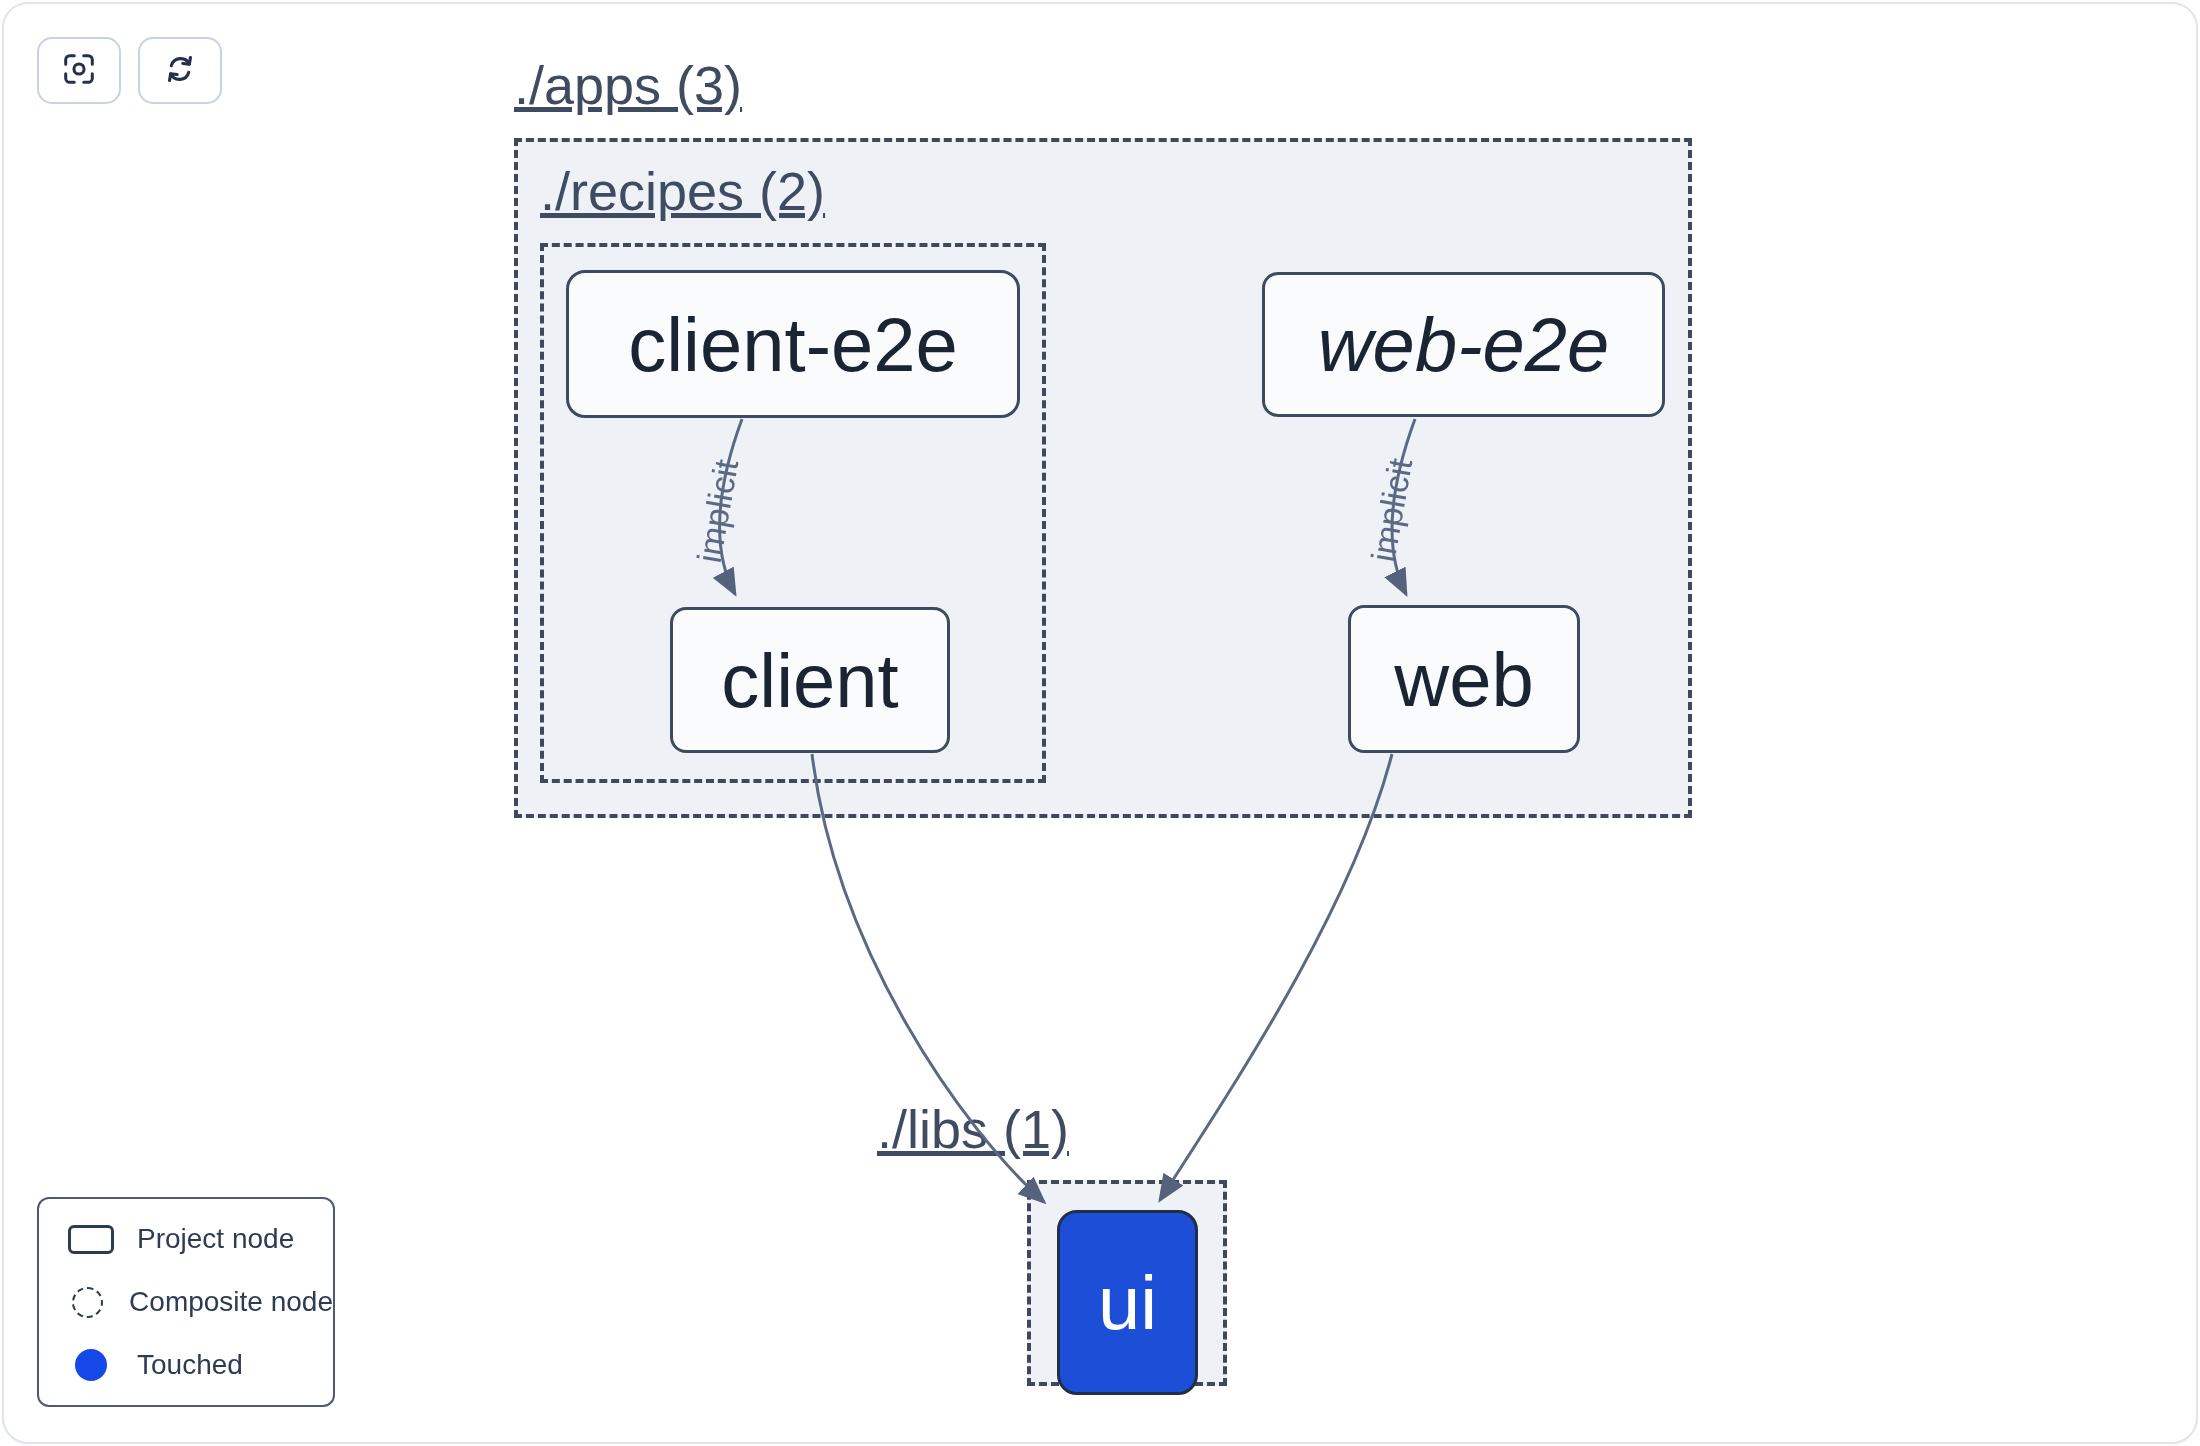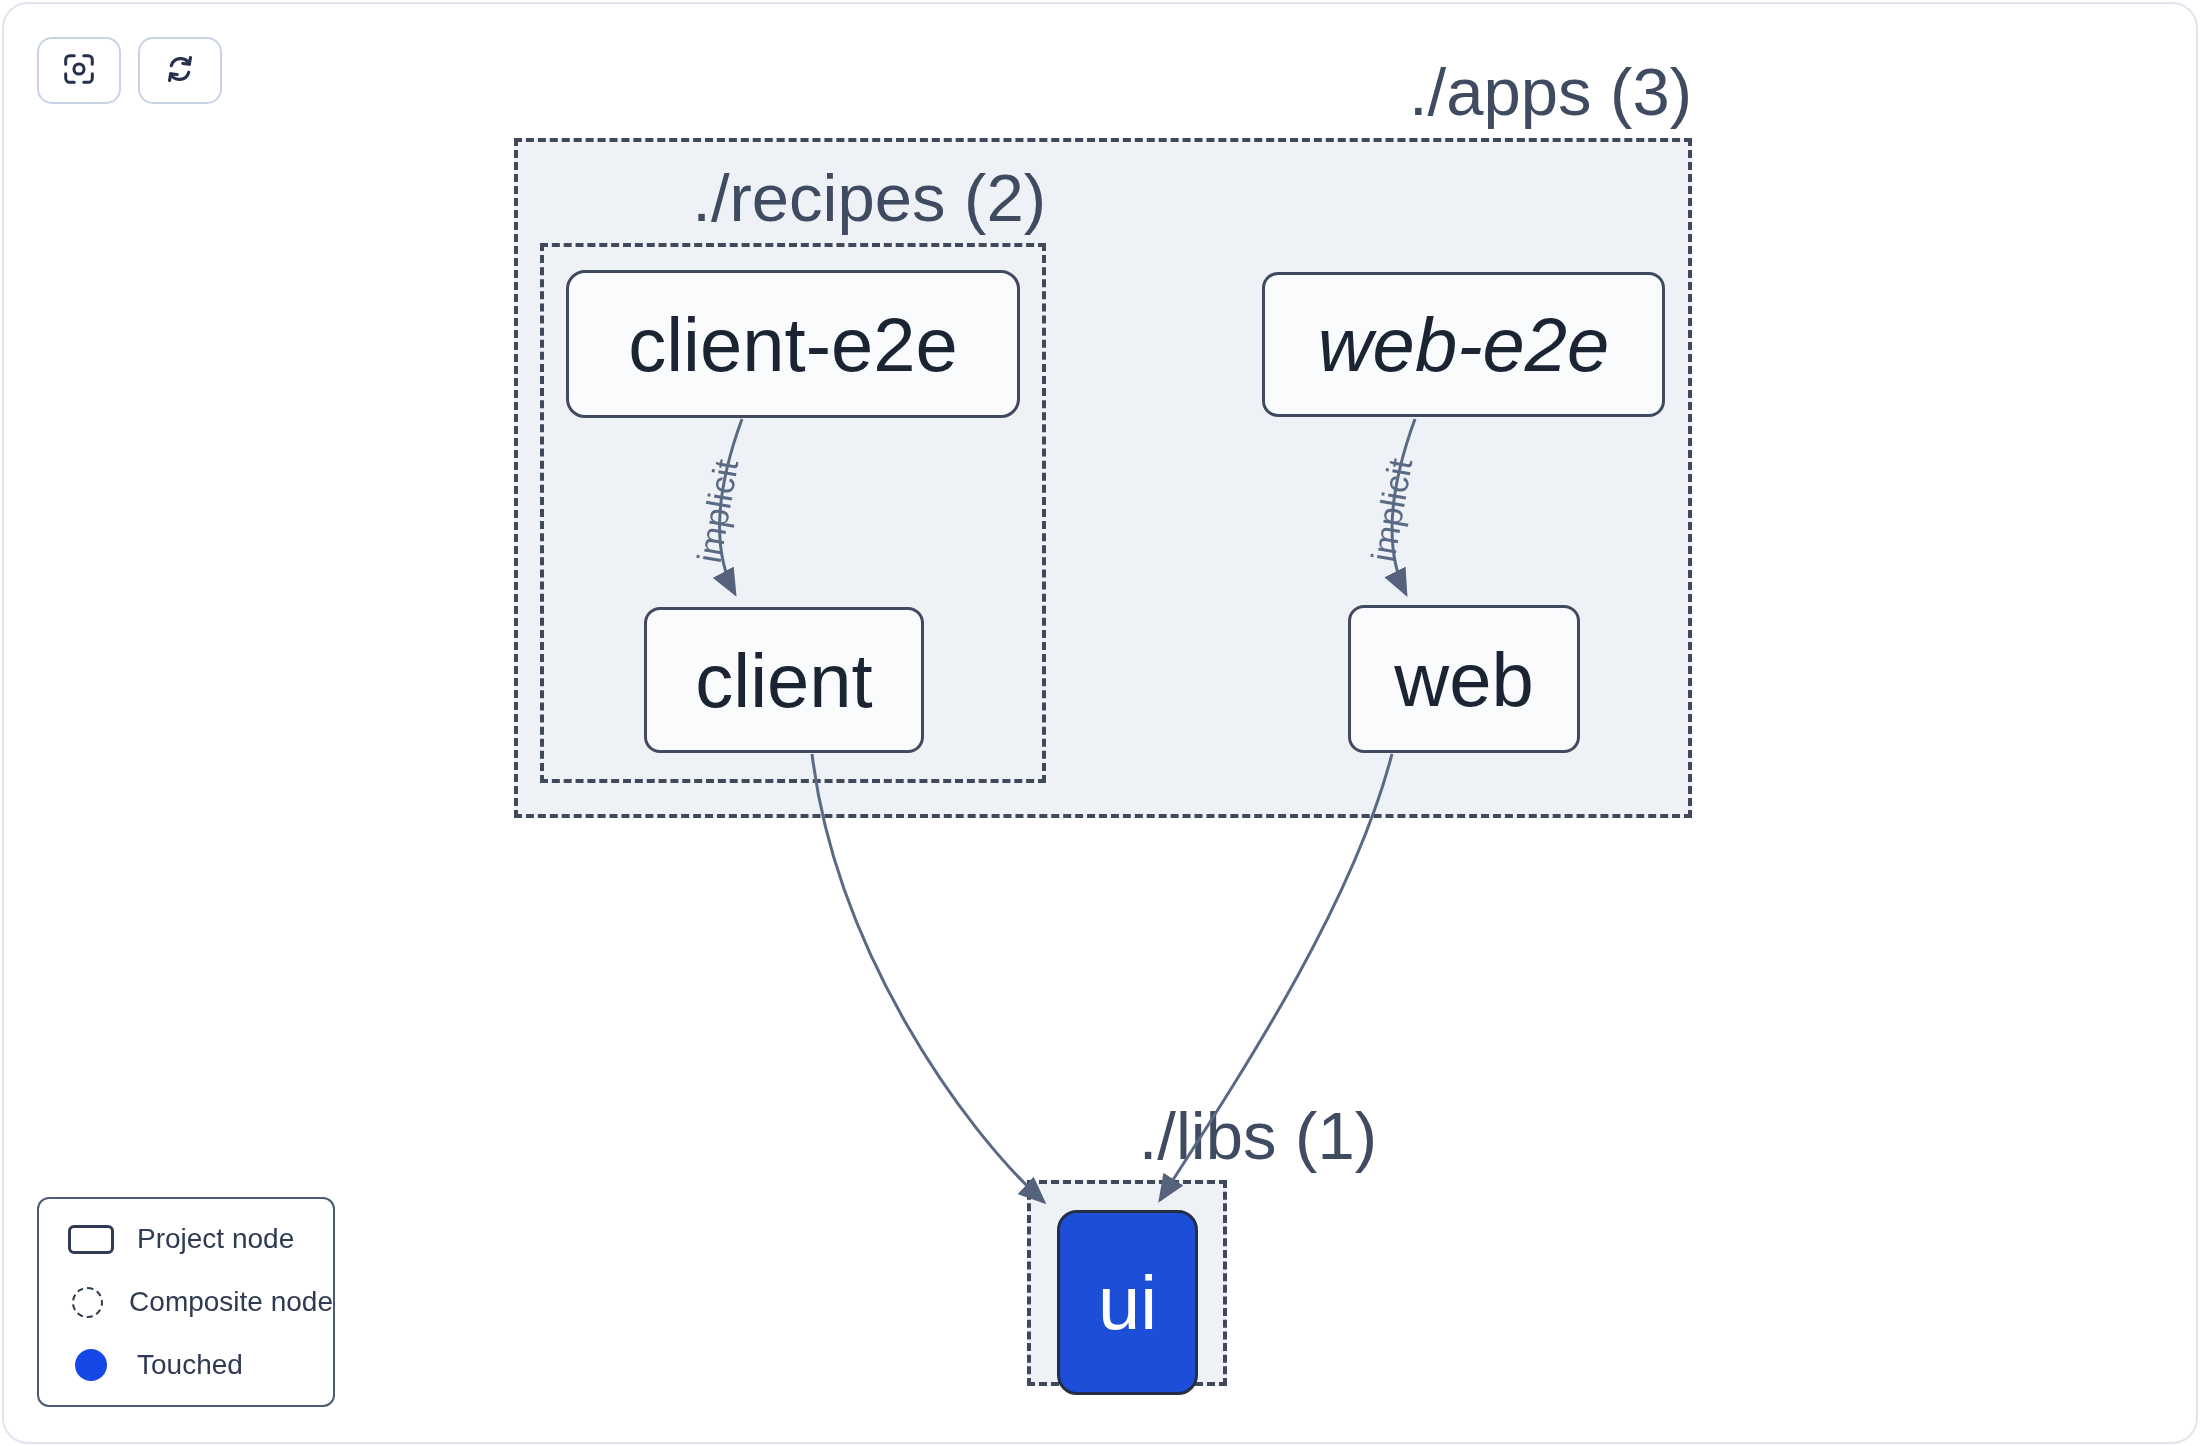--- a/index.html
+++ b/index.html
@@ -24,22 +24,22 @@
   
   .composite{
     position:absolute;background:#eef1f6;border:4px dashed #3f4959;z-index:1;
     box-sizing:border-box;
   }
   #comp-apps{left:514px;top:138px;width:1178px;height:680px;}
   #comp-recipes{left:540px;top:243px;width:506px;height:540px;}
   #comp-libs{left:1027px;top:1180px;width:200px;height:206px;}
 
   .comp-title{
-    position:absolute;z-index:1;font-size:67px;line-height:1;color:#3f4b60;
-    text-align:right;white-space:nowrap;
+    position:absolute;z-index:1;font-size:54px;line-height:1;color:#3f4b60;
+    text-align:left;white-space:nowrap;text-decoration:underline;
   }
   #title-apps{left:514px;width:1178px;top:58px;}
   #title-recipes{left:540px;width:506px;top:164px;}
   #title-libs{left:877px;width:500px;top:1102px;}
 
   
   #edges{position:absolute;left:0;top:0;z-index:3;pointer-events:none;}
   .edge{stroke:#5b6a84;stroke-width:3;fill:none;}
 
   .edge-label{
@@ -49,21 +49,21 @@
   #edge-label-1{left:718px;top:511px;}
   #edge-label-2{left:1392px;top:510px;}
 
   
   .node{
     position:absolute;background:#fafbfd;border:3px solid #3f4a5e;border-radius:16px;
     display:flex;align-items:center;justify-content:center;z-index:4;
     font-size:76px;color:#1a2433;box-sizing:border-box;cursor:pointer;
   }
   #node-client-e2e{left:566px;top:270px;width:454px;height:148px;border-radius:19px;}
-  #node-client{left:644px;top:607px;width:280px;height:146px;text-align:right;}
+  #node-client{left:670px;top:607px;width:280px;height:146px;text-align:right;}
   #node-web-e2e{left:1262px;top:272px;width:403px;height:145px;font-style:italic;}
   #node-web{left:1348px;top:605px;width:232px;height:148px;}
   #node-ui{
     left:1057px;top:1210px;width:141px;height:185px;border-radius:20px;
     background:#1d4ed8;border-color:#232f47;color:#ffffff;
   }
 
   
   .legend{
     position:absolute;left:37px;top:1197px;width:298px;height:210px;z-index:6;

